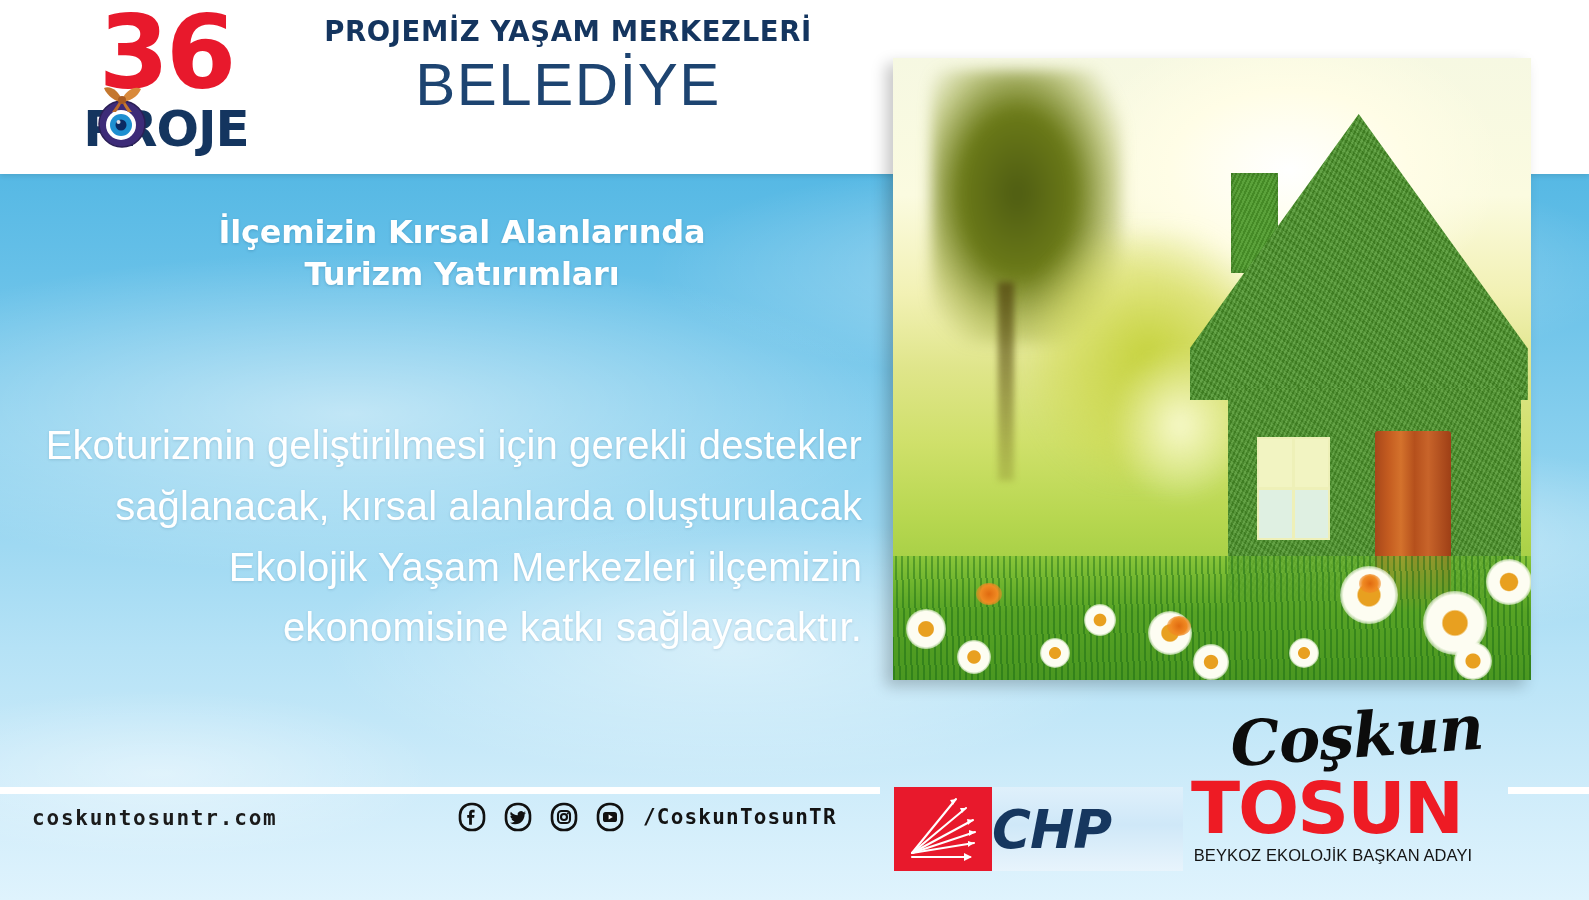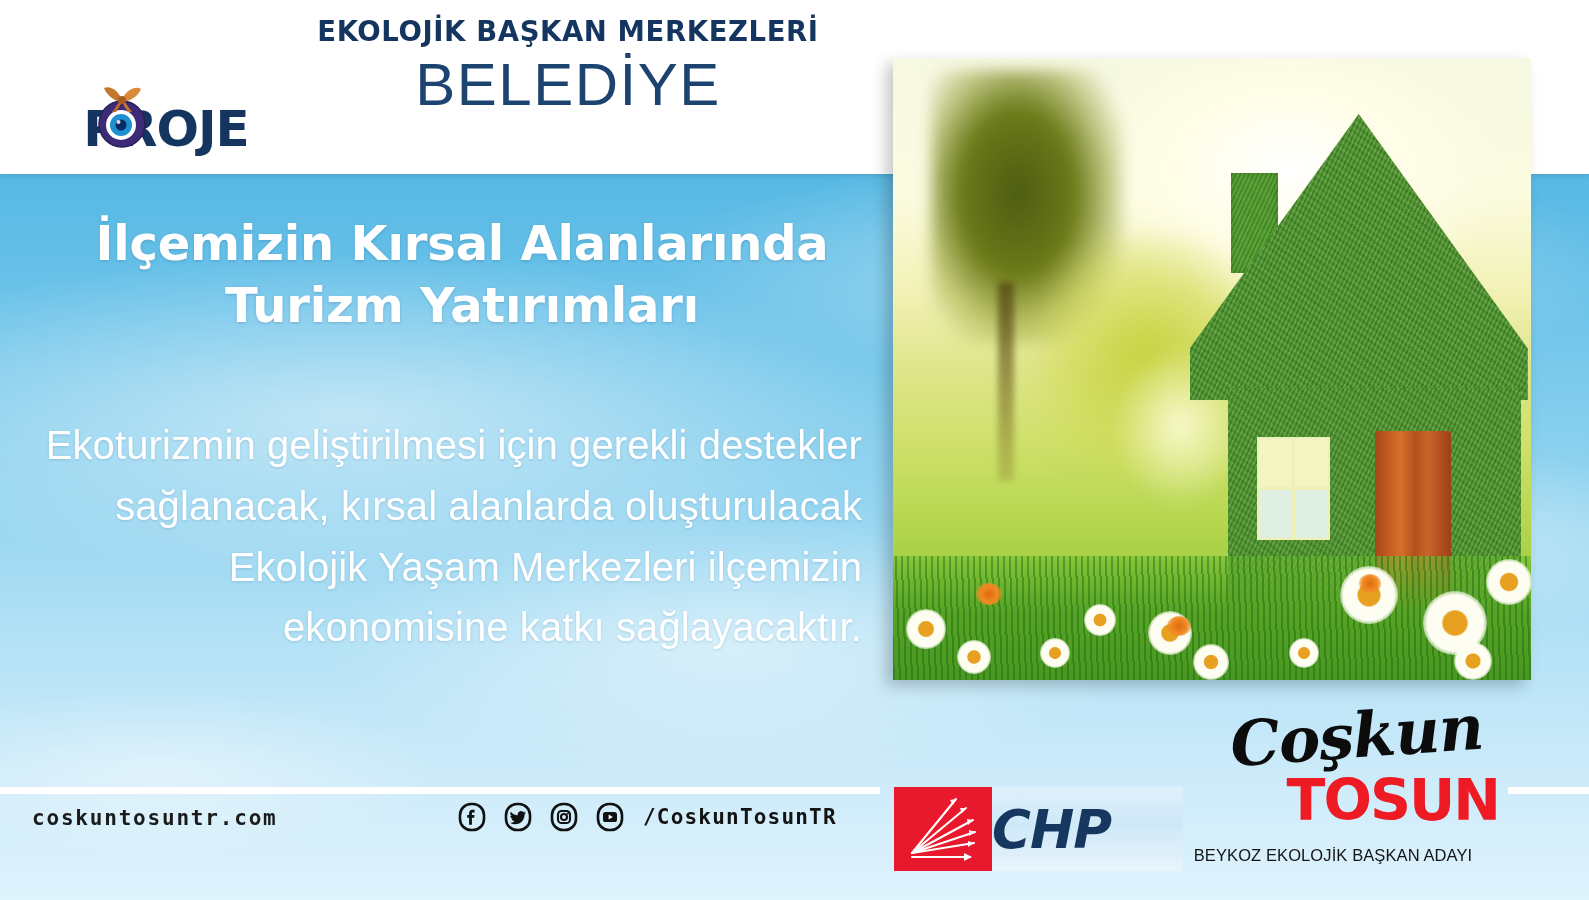--- a/index.html
+++ b/index.html
@@ -181,21 +181,21 @@
     background:radial-gradient(circle, #e06a10 0%, #f08a22 50%, rgba(240,138,34,0) 100%);
   }
 
   
   .headline{
     position:absolute; left:62px; top:212px; width:800px;
     text-align:center;
     color:#ffffff;
     font-family:"DejaVu Sans", sans-serif;
     font-weight:bold;
-    font-size:48px;
+    font-size:32px;
     line-height:1.30;
     letter-spacing:-0.2px;
     text-shadow:0 1px 3px rgba(0,60,100,.22);
     z-index:3;
   }
   .body-copy{
     position:absolute; left:42px; top:415px; width:820px;
     text-align:right;
     color:#ffffff;
     font-family:"Liberation Sans", sans-serif;
@@ -270,28 +270,28 @@
     font-weight:bold;
     font-size:62px;
     color:#0c0c0c;
     line-height:1;
     letter-spacing:-1px;
     text-align:right;
     transform:rotate(-4deg);
     z-index:3;
   }
   .ct-sur{
-    position:absolute; left:16px; top:66px; width:300px;
-    font-family:"DejaVu Sans", sans-serif;
-    font-weight:bold;
-    font-size:57px;
+    position:absolute; left:8px; top:66px; width:300px;
+    font-family:"DejaVu Sans", sans-serif;
+    font-weight:bold;
+    font-size:72px;
     letter-spacing:-2px;
     color:#ee1b24;
     line-height:1;
-    text-align:right;
+    text-align:left;
     z-index:2;
   }
   .ct-sub{
     position:absolute; left:0; top:140px; width:300px;
     font-family:"Liberation Sans", sans-serif;
     font-weight:400;
     font-size:16.5px;
     letter-spacing:.1px;
     color:#141414;
     text-align:center;
@@ -338,41 +338,42 @@
 
     <div class="butterfly" style="left:13%; bottom:12%; width:26px; height:22px;"></div>
     <div class="butterfly" style="left:43%; bottom:7%;  width:24px; height:20px;"></div>
     <div class="butterfly" style="left:73%; bottom:14%; width:22px; height:19px;"></div>
   </div>
 
   <div class="header-band">
     <div class="header-inner">
 
       <div class="logo36">
+        <div class="num">36</div>
         <div class="proje">PROJE</div>
       </div>
 
       <svg class="nazar" viewBox="0 0 50 50">
         <circle cx="25" cy="26" r="23" fill="#3d2b78"></circle>
         <circle cx="25" cy="26" r="23" fill="none" stroke="#2a1f55" stroke-width="1.5"></circle>
         <circle cx="24" cy="27" r="15" fill="#ffffff"></circle>
         <circle cx="24" cy="27" r="11" fill="#1e8fd0"></circle>
         <circle cx="24" cy="27" r="5.5" fill="#0b2a63"></circle>
         <circle cx="21.5" cy="24" r="2" fill="#ffffff" opacity=".85"></circle>
       </svg>
       <svg class="ribbon" viewBox="0 0 60 30">
         <path d="M30 20 C24 20 15 14 12 6 C18 3 27 9 30 18 Z" fill="#c4772e"></path>
         <path d="M30 20 C36 20 46 15 49 7 C43 3 33 9 30 18 Z" fill="#d98a3c"></path>
         <path d="M30 16 C27 20 23 26 20 30 L24 30 C27 26 29 22 30 19 Z" fill="#b9692a"></path>
         <path d="M30 16 C33 20 37 26 40 30 L36 30 C33 26 31 22 30 19 Z" fill="#c4772e"></path>
         <circle cx="30" cy="18" r="4" fill="#a95c22"></circle>
       </svg>
 
       <div class="header-titles">
-        <div class="t-small">EKOLOJİK BAŞKAN MERKEZLERİ</div>
+        <div class="t-small">PROJEMİZ YAŞAM MERKEZLERİ</div>
         <div class="t-big">BELEDİYE</div>
       </div>
 
     </div>
   </div>
 
   <div class="headline">
     <div>İlçemizin Kırsal Alanlarında</div>
     <div>Turizm Yatırımları</div>
   </div>

